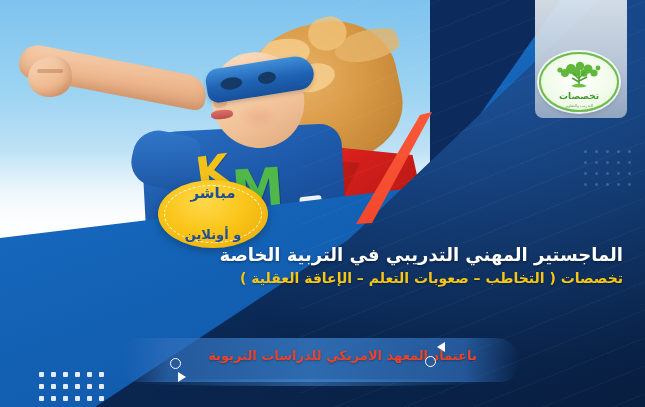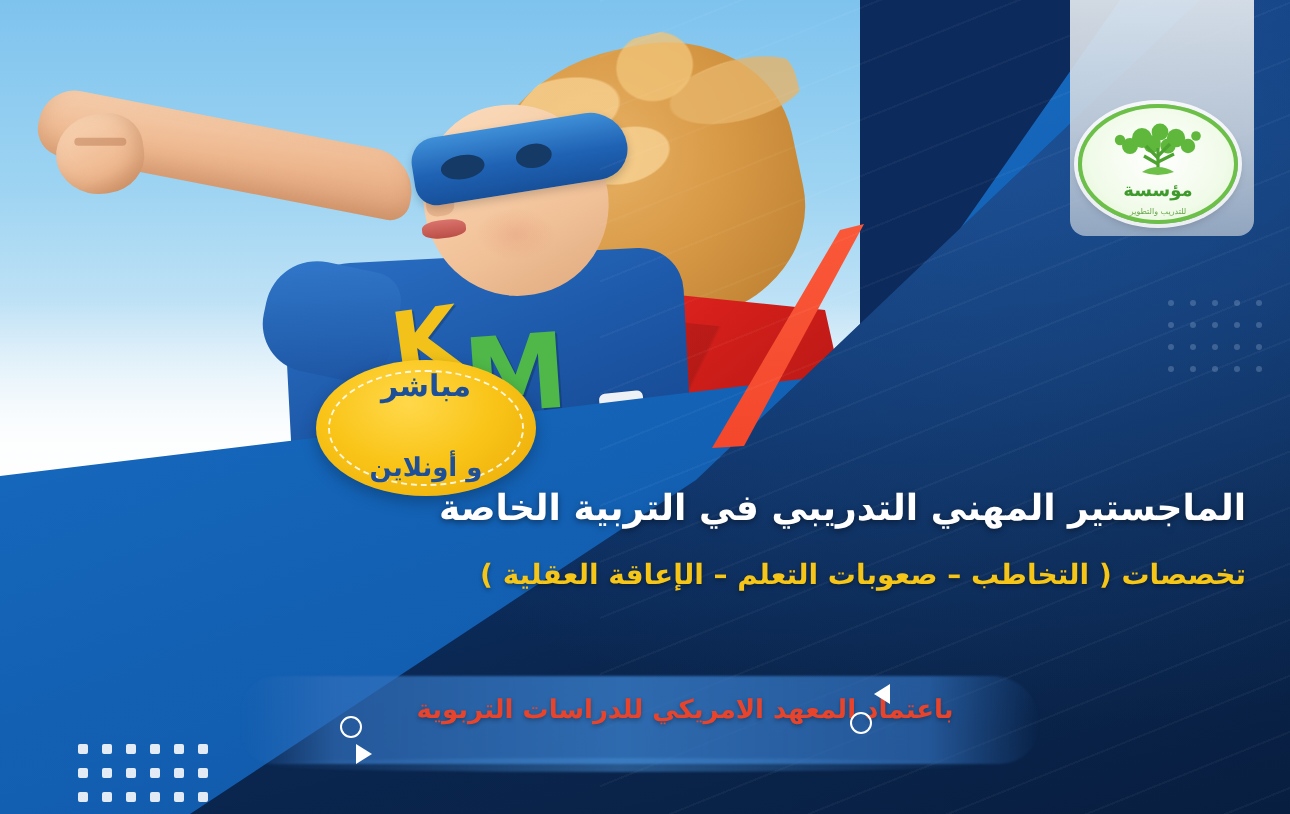--- a/index.html
+++ b/index.html
@@ -224,21 +224,21 @@
     letter-spacing:.2px; line-height:1.5;
     text-shadow:0 1px 2px rgba(0,0,0,.35);
   }
   .hl-2{
     font-size:18px; font-weight:bold; color:#ffffff;
     letter-spacing:.2px; line-height:1.5; margin-top:1px;
     text-shadow:0 1px 3px rgba(0,0,0,.45);
   }
   .hl-3{
     font-size:14px; font-weight:bold; color:#f5c518;
-    letter-spacing:.1px; line-height:1.5; margin-top:10px;
+    letter-spacing:.1px; line-height:1.5; margin-top:0;
     text-shadow:0 1px 2px rgba(0,0,0,.35);
   }
 
   
   .accred-wrap{
     position:absolute; left:0; right:0; top:330px; height:60px;
   }
   .brush{
     position:absolute; left:120px; top:8px; width:400px; height:44px;
     background:linear-gradient(90deg,rgba(48,110,186,0) 0%,rgba(48,110,186,.72) 12%,rgba(56,124,200,.8) 48%,rgba(48,110,186,.7) 86%,rgba(48,110,186,0) 100%);
@@ -377,21 +377,21 @@
         <g stroke="#4da32f" stroke-width="1.6" fill="none">
           <path d="M28 24 L28 14"></path>
             <path d="M28 19 L22 13"></path>
             <path d="M28 18 L34 12"></path>
           <path d="M28 22 L21 18"></path>
             <path d="M28 21 L36 17"></path>
         </g>
         <path d="M20 26 q8 -5 16 0 q-8 3 -16 0z" fill="#6cc048"></path>
       </svg>
     </span>
-    <span class="logo-word">مؤسسة</span>
+    <span class="logo-word">تخصصات</span>
     <span class="logo-sub">للتدريب والتطوير</span>
   </div>
 
   <div class="live-badge">
     <span class="l1">مباشر</span>
     <span class="l2">و أونلاين</span>
   </div>
 
   <div class="headlines">
     <div class="hl-2">الماجستير المهني التدريبي في التربية الخاصة</div>

